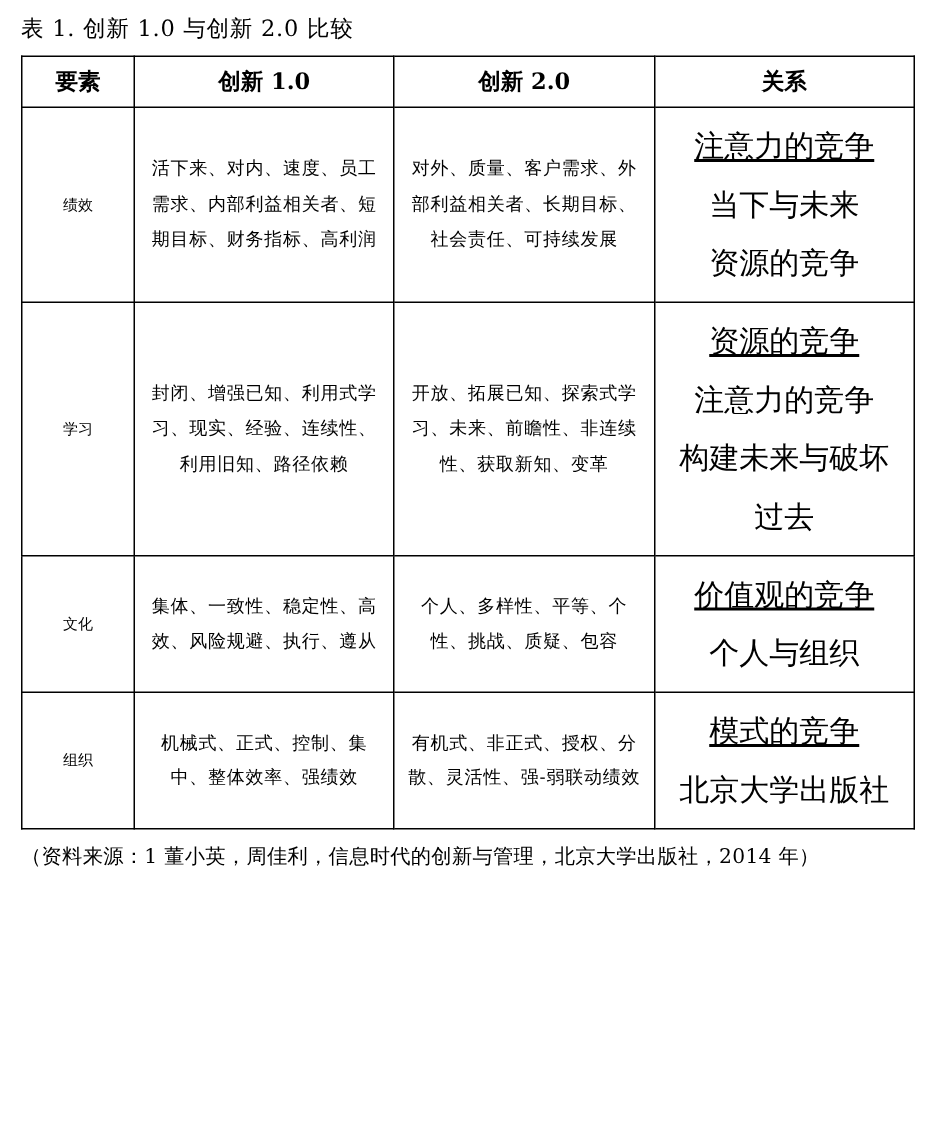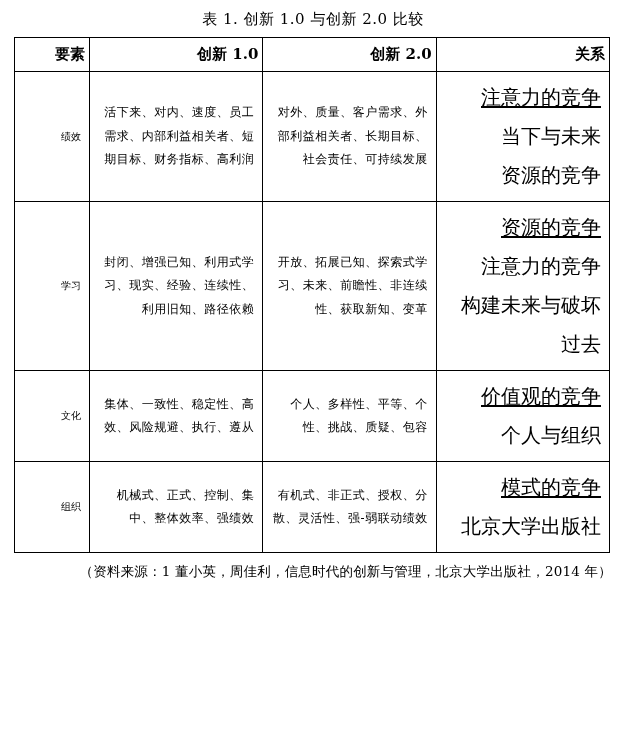--- a/index.html
+++ b/index.html
@@ -15,36 +15,35 @@
     overflow: hidden;
   }
   .page {
     width: 626px;
     height: 750px;
     box-sizing: border-box;
     padding: 6px 14px 0 14px;
     position: relative;
   }
   .table-caption {
-    text-align: center;
     font-size: 15px;
     letter-spacing: 0.5px;
     margin: 4px 0 8px 0;
     font-family: "DejaVu Serif", "Liberation Serif", serif;
   }
   table.cmp {
     border-collapse: collapse;
     width: 596px;
     table-layout: fixed;
     font-family: "DejaVu Serif", "Liberation Serif", serif;
   }
   table.cmp td, table.cmp th {
     border: 1px solid #000000;
     vertical-align: middle;
-    text-align: right;
+    text-align: center;
     padding: 6px 8px;
     font-weight: normal;
   }
   table.cmp thead td {
     font-size: 15px;
     font-weight: bold;
     padding: 7px 4px;
   }
   td.rowhead {
     width: 66px;
@@ -67,21 +66,20 @@
   }
   .rel-line {
     display: block;
   }
   .source-note {
     margin-top: 7px;
     font-size: 13.5px;
     line-height: 1.75;
     font-family: "DejaVu Serif", "Liberation Serif", serif;
     letter-spacing: 0.2px;
-    text-align: right;
   }
 </style>
 </head>
 <body>
 
 <div class="page">
 
   <div class="table-caption">表 1. 创新 1.0 与创新 2.0 比较</div>
 
   <table class="cmp">

